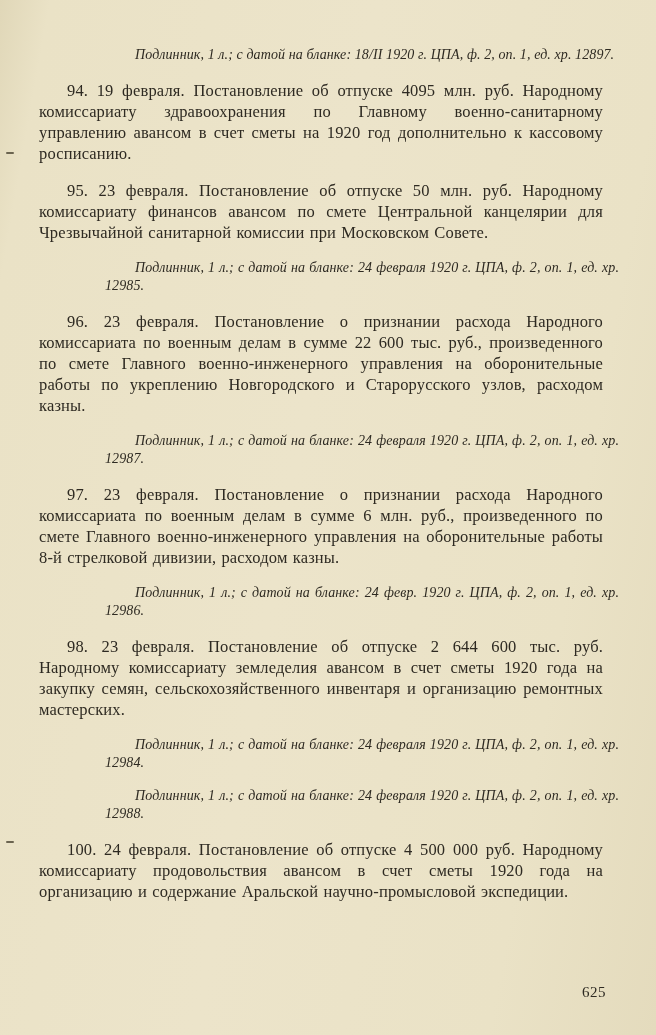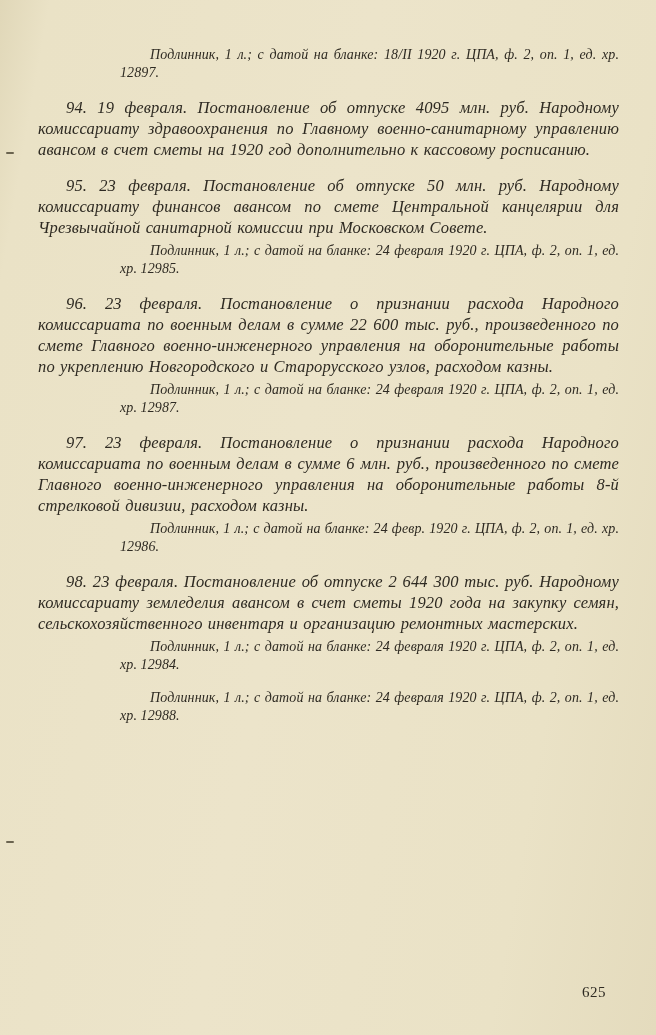--- a/index.html
+++ b/index.html
@@ -10,34 +10,33 @@
     width: 656px;
     height: 1035px;
     background: #d8d0b4;
   }
   .page {
     position: relative;
     width: 656px;
     height: 1035px;
     box-sizing: border-box;
     overflow: hidden;
-    padding: 46px 37px 0 38px;
+    padding: 46px 37px 0 23px;
     background: linear-gradient(100deg, #e0d7b8 0%, #eae2c6 6%, #ece4ca 45%, #eae2c6 80%, #e4dbbd 100%);
     color: #2e2a22;
     font-family: "Liberation Serif", "DejaVu Serif", serif;
   }
   .body-text {
-    margin: 0;
+    margin: 16px;
     font-size: 16.5px;
     line-height: 21px;
     text-align: justify;
     text-indent: 28px;
     letter-spacing: 0.15px;
     word-spacing: 1px;
-    font-style: italic;
   }
   .entry {
     margin-top: 15px;
   }
   .source-note {
     margin: 4px 0 0 82px;
     font-size: 14px;
     line-height: 18px;
     font-style: italic;
     text-align: justify;
@@ -85,27 +84,30 @@
     <p class="body-text">96. 23 февраля. Постановление о признании расхода Народного комиссариата по военным делам в сумме 22 600 тыс. руб., произведенного по смете Главного военно-инженерного управления на оборонительные работы по укреплению Новгородского и Старорусского узлов, расходом казны.</p>
     <p class="source-note">Подлинник, 1 л.; с датой на бланке: 24 февраля 1920 г. ЦПА, ф. 2, оп. 1, ед. хр. 12987.</p>
   </div>
 
   <div class="entry">
     <p class="body-text">97. 23 февраля. Постановление о признании расхода Народного комиссариата по военным делам в сумме 6 млн. руб., произведенного по смете Главного военно-инженерного управления на оборонительные работы 8-й стрелковой дивизии, расходом казны.</p>
     <p class="source-note">Подлинник, 1 л.; с датой на бланке: 24 февр. 1920 г. ЦПА, ф. 2, оп. 1, ед. хр. 12986.</p>
   </div>
 
   <div class="entry">
-    <p class="body-text">98. 23 февраля. Постановление об отпуске 2 644 300 тыс. руб. Народному комиссариату земледелия авансом в счет сметы 1920 года на закупку семян, сельскохозяйственного инвентаря и организацию ремонтных мастерских.</p>
+    <p class="body-text">98. 23 февраля. Постановление об отпуске 2 644 600 тыс. руб. Народному комиссариату земледелия авансом в счет сметы 1920 года на закупку семян, сельскохозяйственного инвентаря и организацию ремонтных мастерских.</p>
     <p class="source-note">Подлинник, 1 л.; с датой на бланке: 24 февраля 1920 г. ЦПА, ф. 2, оп. 1, ед. хр. 12984.</p>
   </div>
 
   <div class="entry">
     <p class="source-note">Подлинник, 1 л.; с датой на бланке: 24 февраля 1920 г. ЦПА, ф. 2, оп. 1, ед. хр. 12988.</p>
   </div>
 
+  <div class="entry">
+    <p class="body-text">100. 24 февраля. Постановление об отпуске 4 500 000 руб. Народному комиссариату продовольствия авансом в счет сметы 1920 года на организацию и содержание Аральской научно-промысловой экспедиции.</p>
+  </div>
 
   <div class="scan-mark m1"></div>
   <div class="scan-mark m2"></div>
 
   <div class="page-number">625</div>
 
 </div>
 
 </body></html>

